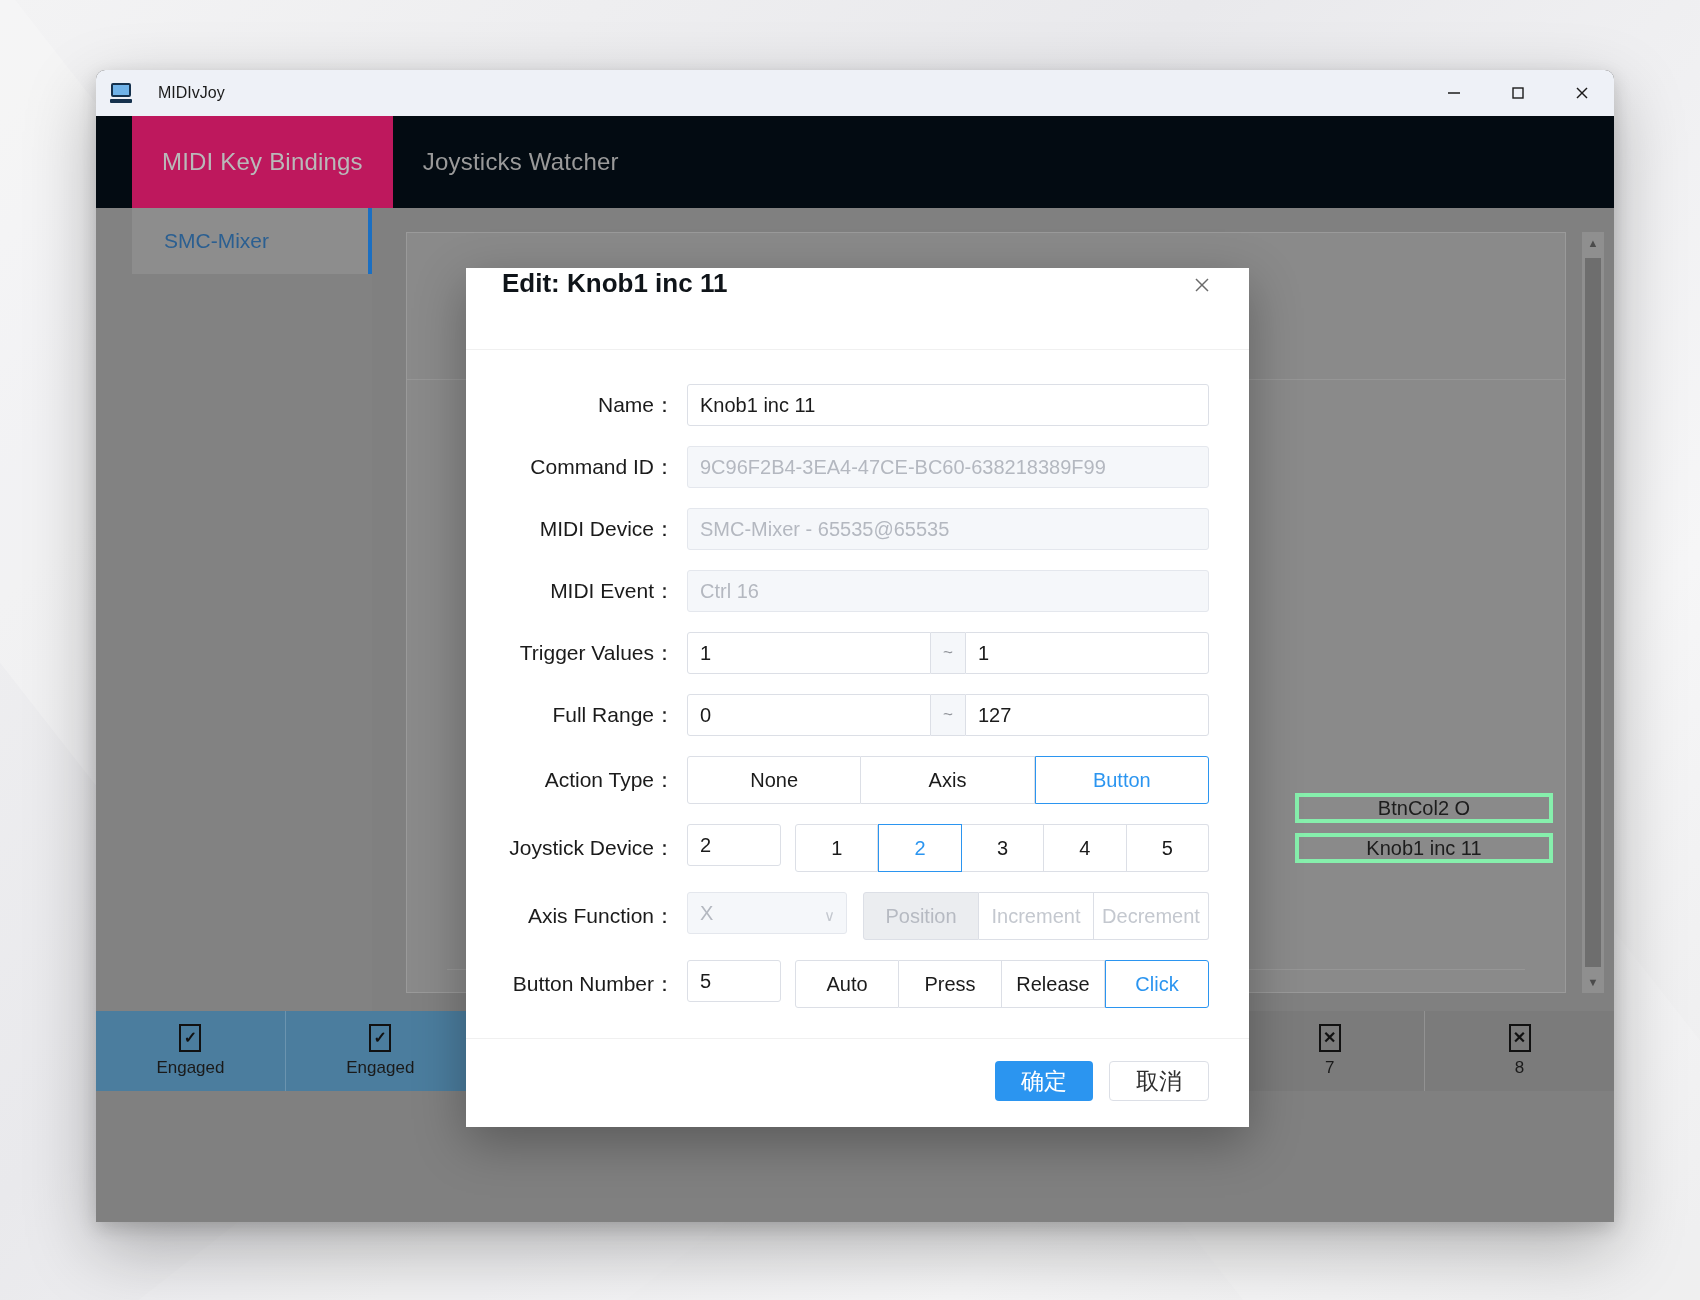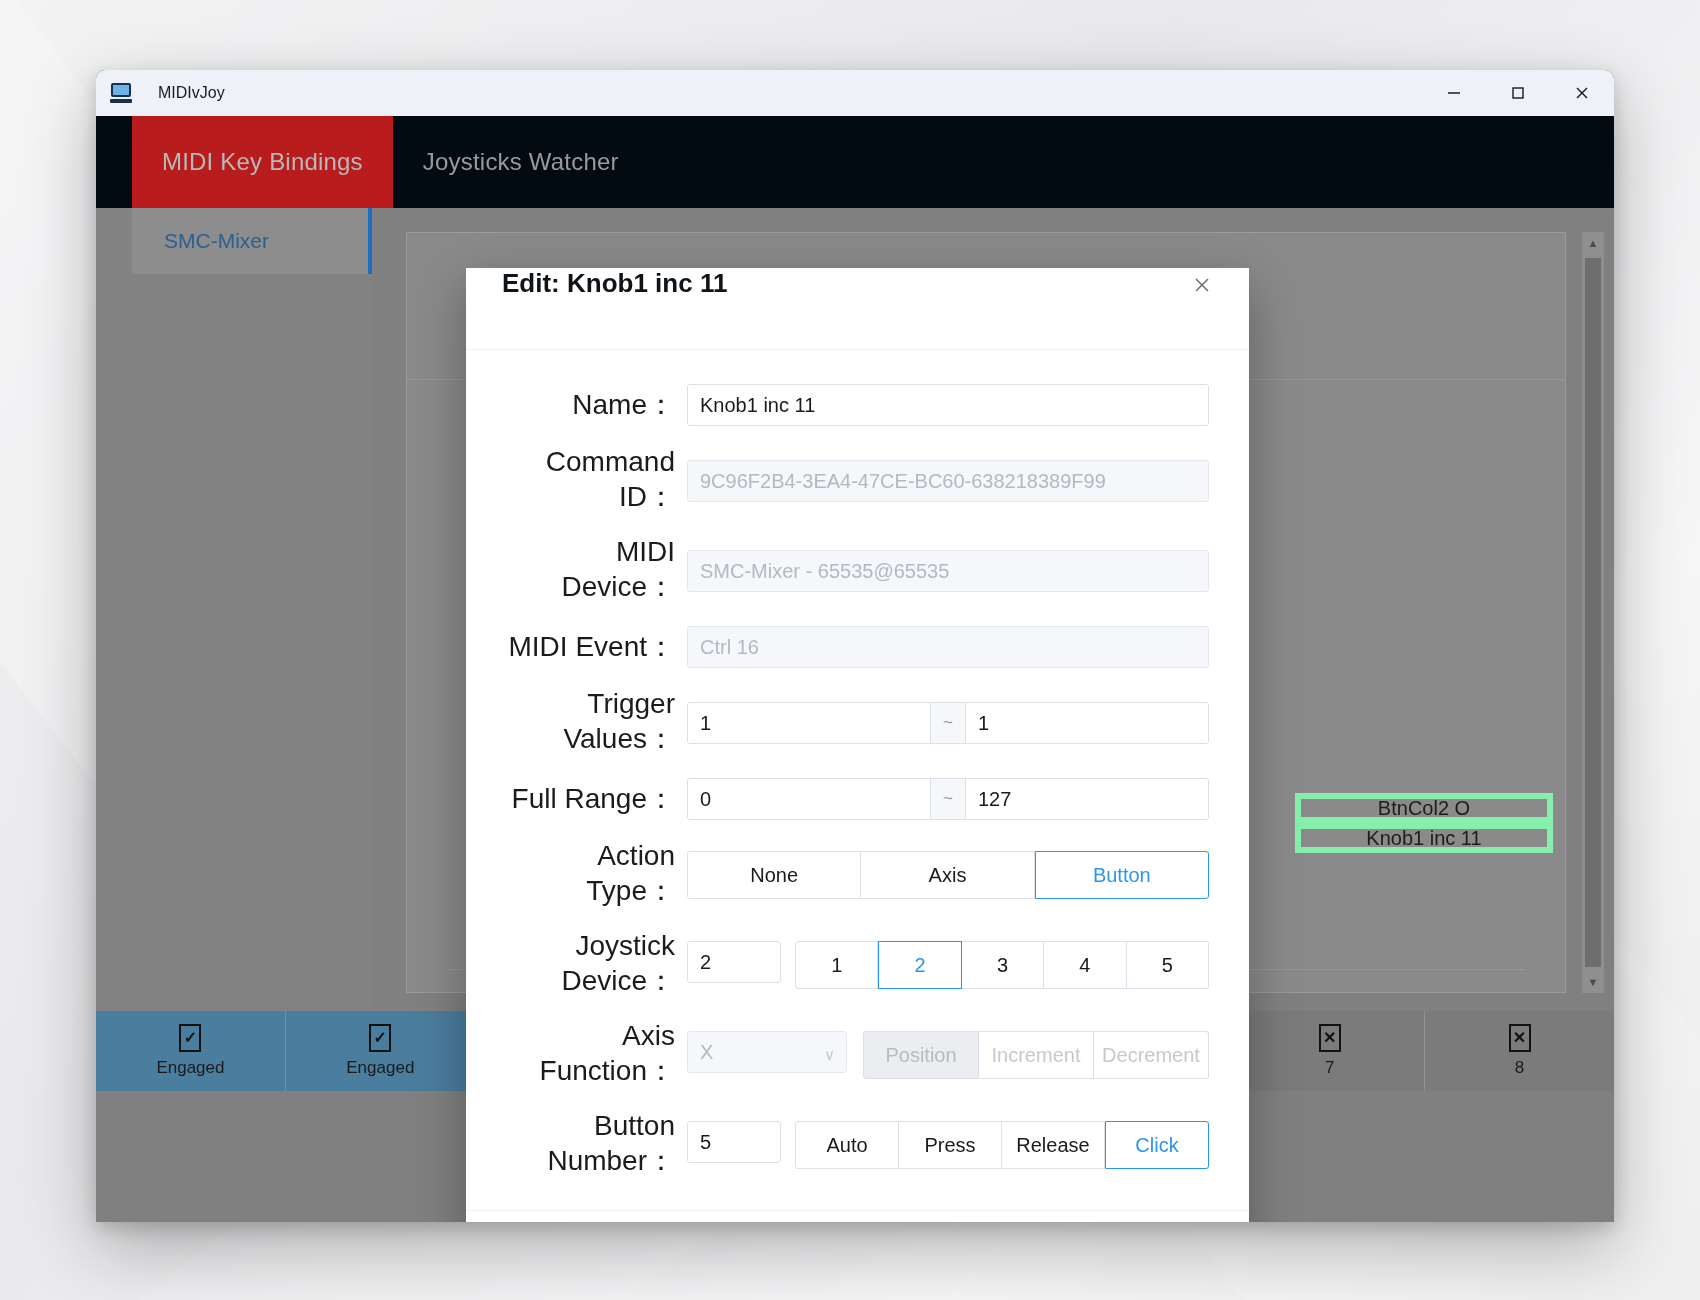--- a/index.html
+++ b/index.html
@@ -57,21 +57,21 @@
   }
   .win-btn svg { display:block; }
 
   
   .tabbar { height: 92px; background: #030b12; display: flex; align-items: stretch; }
   .tab-spacer { width: 36px; }
   .tab {
     display: flex; align-items: center; padding: 0 30px;
     font-size: 24px; color: #9a9a9a; letter-spacing: .2px;
   }
-  .tab.active { background: #b91c1c; color: #b9b9b9; }
+  .tab.active { background: #be185d; color: #b9b9b9; }
 
   
   .content { display: flex; height: 803px; background: #808080; }
   .sidebar { width: 276px; background: #828282; position: relative; }
   .side-item {
     height: 66px; margin-left: 36px; padding-left: 32px;
     display: flex; align-items: center;
     font-size: 21px; color: #2b5f91;
     background: #8d8d8d;
   }
@@ -91,23 +91,23 @@
   .meter-track {
     margin-left: 240px; width: 330px; height: 14px; border-radius: 7px;
     background: #969696;
   }
   .meter-val {
     margin-left: 30px; font-size: 21px; color: #1c1c1c;
   }
 
   .bg-btn-col { position: absolute; right: 12px; top: 560px; width: 258px; }
   .bg-btn {
-    height: 30px; border: 6px solid #86efac; background: #8a8a8a;
+    height: 30px; border: 4px solid #86efac; background: #8a8a8a;
     display:flex; align-items:center; justify-content:center;
-    font-size: 20px; color: #1d1d1d; 
+    font-size: 20px; color: #1d1d1d; margin-bottom: 10px;
   }
 
   .unassigned {
     position: absolute; left: 0; right: 0; top: 690px;
     text-align: center; font-size: 23px; font-weight: bold; color: #14202a;
   }
   .unassigned-rule {
     position:absolute; left: 40px; right: 40px; top: 736px; height:1px; background:#969696;
   }
 
@@ -163,21 +163,21 @@
   .modal-close {
     margin-left: auto; width: 34px; height: 34px;
     display:flex; align-items:center; justify-content:center;
     color: #6b6b6b;
   }
   .modal-body { padding: 34px 40px 26px 36px; }
 
   .frow { display: flex; align-items: center; margin-bottom: 20px; }
   .flabel {
     width: 185px; flex: none; text-align: right; padding-right: 12px;
-    font-size: 28px; color: #1b1b1b;
+    font-size: 21px; color: #1b1b1b;
   }
   .fctl { flex: 1; display: flex; align-items: stretch; }
 
   .inp {
     height: 42px; border: 1px solid #dcdfe6; border-radius: 3px;
     padding: 0 12px; font-size: 20px; color: #1b1b1b;
     display: flex; align-items: center; background: #fff;
     font-family: "Liberation Sans", sans-serif; width: 100%;
   }
   .inp.disabled { background: #f5f7fa; color: #b4b8c0; border-color: #e4e7ed; }

